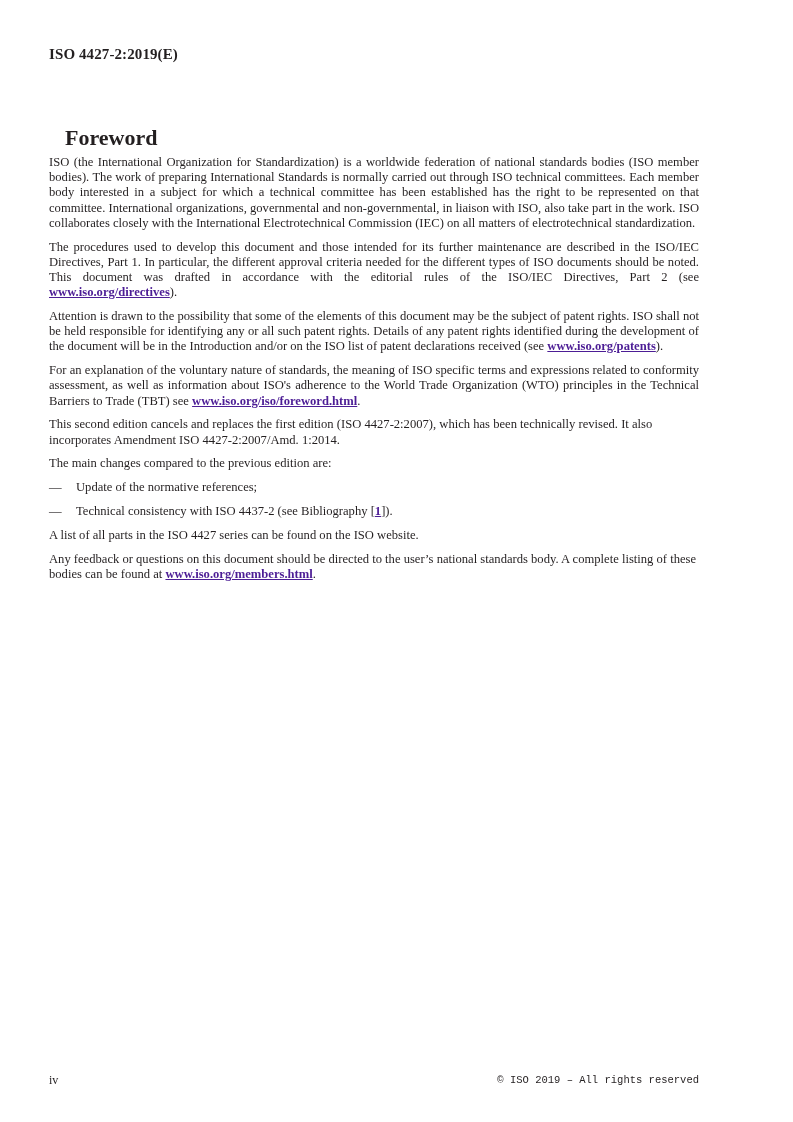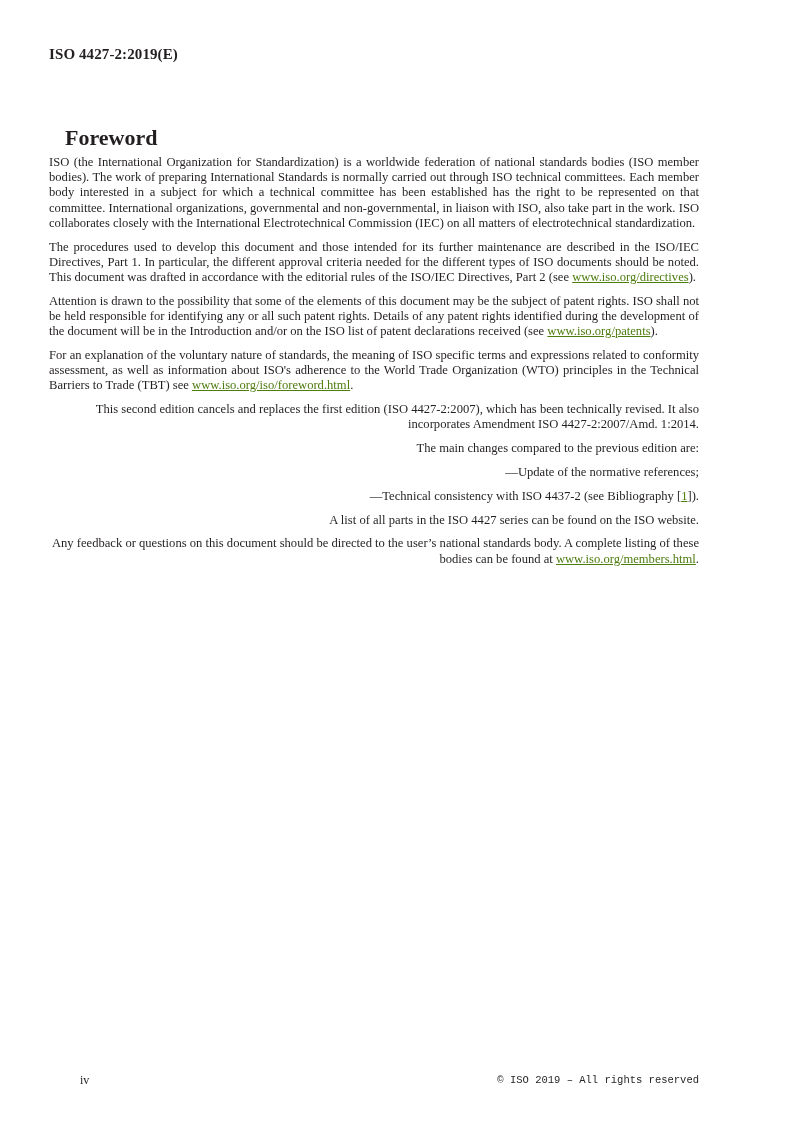--- a/index.html
+++ b/index.html
@@ -2,24 +2,24 @@
 <html><head>
 <meta charset="utf-8">
 <style>
   html, body { margin: 0; padding: 0; background: #ffffff; }
   body { width: 793px; height: 1122px; position: relative; overflow: hidden;
          font-family: "Liberation Serif", "DejaVu Serif", serif; color: #231f20; }
   .header { position: absolute; left: 49px; top: 46px; font-weight: bold; font-size: 15px; letter-spacing: 0.1px; }
   .title { position: absolute; left: 49px; top: 109px; font-weight: bold; font-size: 22px; margin: 16px; }
   .content { position: absolute; left: 49px; top: 155px; width: 650px; font-size: 12.6px; line-height: 15.2px; }
   .content p { margin: 0 0 8.6px 0; text-align: justify; }
-  .content p.left { text-align: right; }
-  a { color: #4d7c0f; text-decoration: underline; }
+  .content p.left { text-align: left; }
+  a { color: #4c1d95; text-decoration: underline; font-weight: bold; }
   .dash { display: inline-block; width: 27px; }
-  .footer-left { position: absolute; left: 49px; top: 1073px; font-size: 12px; margin-left: 31px; }
+  .footer-left { position: absolute; left: 49px; top: 1073px; font-size: 12px; }
   .footer-right { position: absolute; right: 94px; top: 1074px; font-size: 10.5px; font-family: Liberation Mono, monospace; }
 </style>
 </head>
 <body>
 
 <div class="header">ISO 4427-2:2019(E)</div>
 <h1 class="title">Foreword</h1>
 
 <div class="content">
   <p>ISO (the International Organization for Standardization) is a worldwide federation of national standards bodies (ISO member bodies). The work of preparing International Standards is normally carried out through ISO technical committees. Each member body interested in a subject for which a technical committee has been established has the right to be represented on that committee. International organizations, governmental and non-governmental, in liaison with ISO, also take part in the work. ISO collaborates closely with the International Electrotechnical Commission (IEC) on all matters of electrotechnical standardization.</p>

